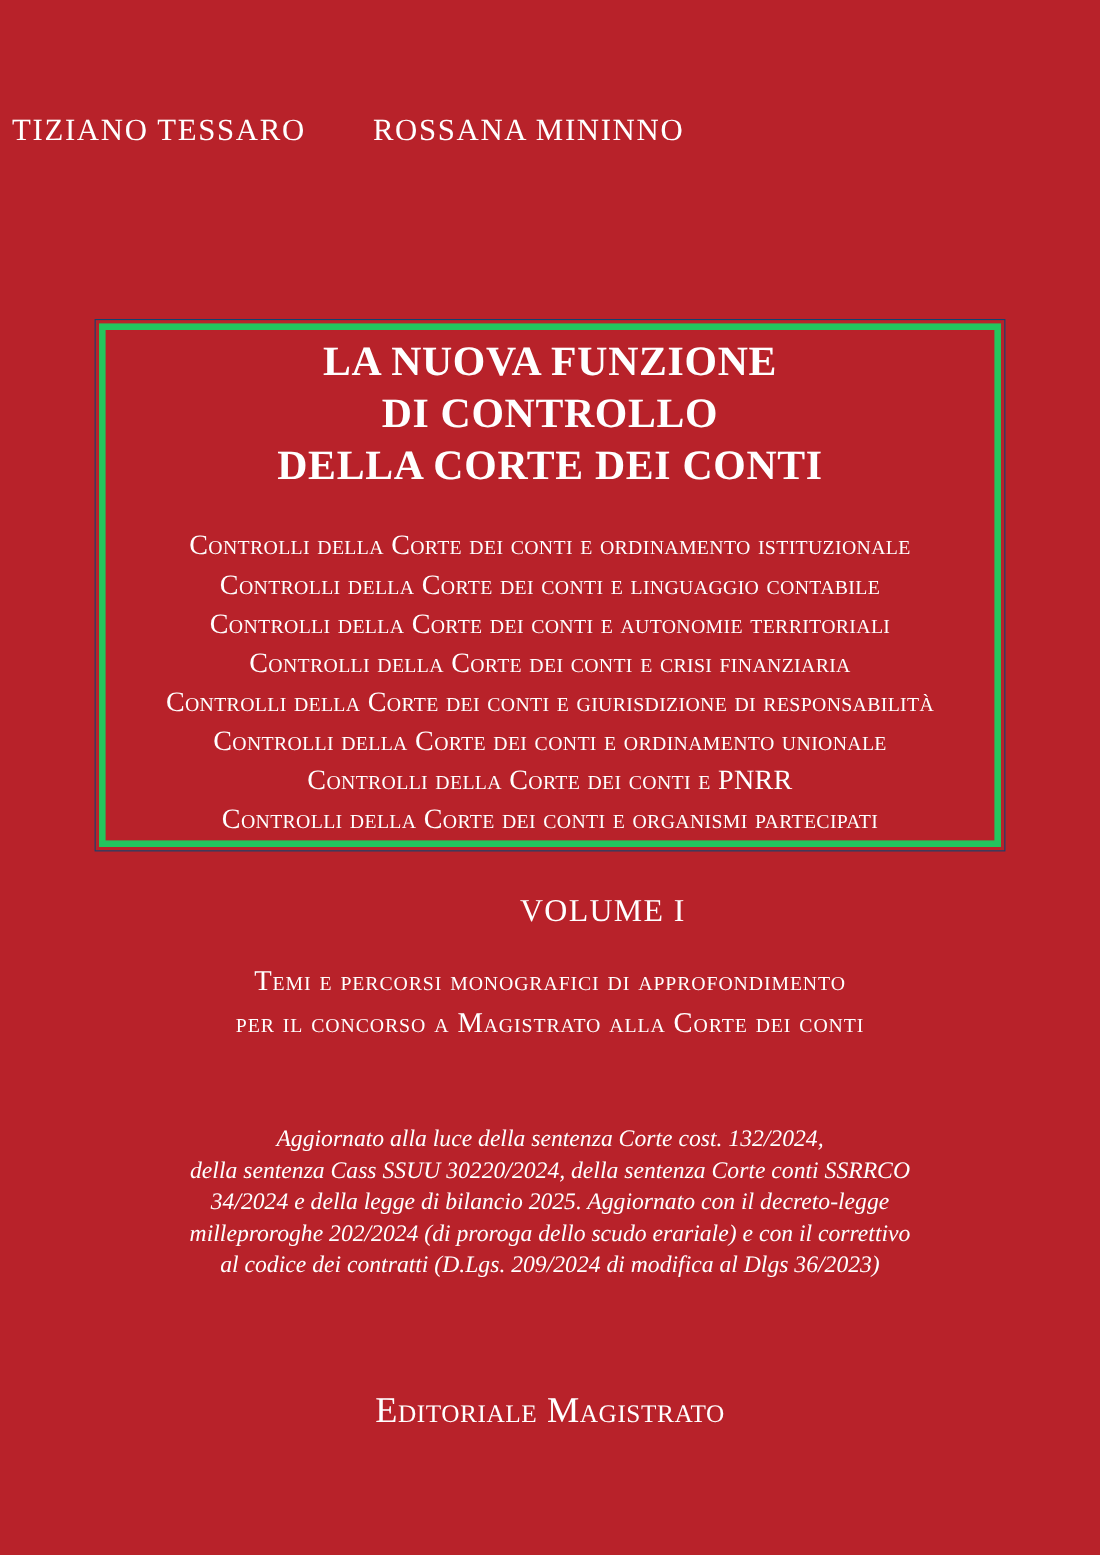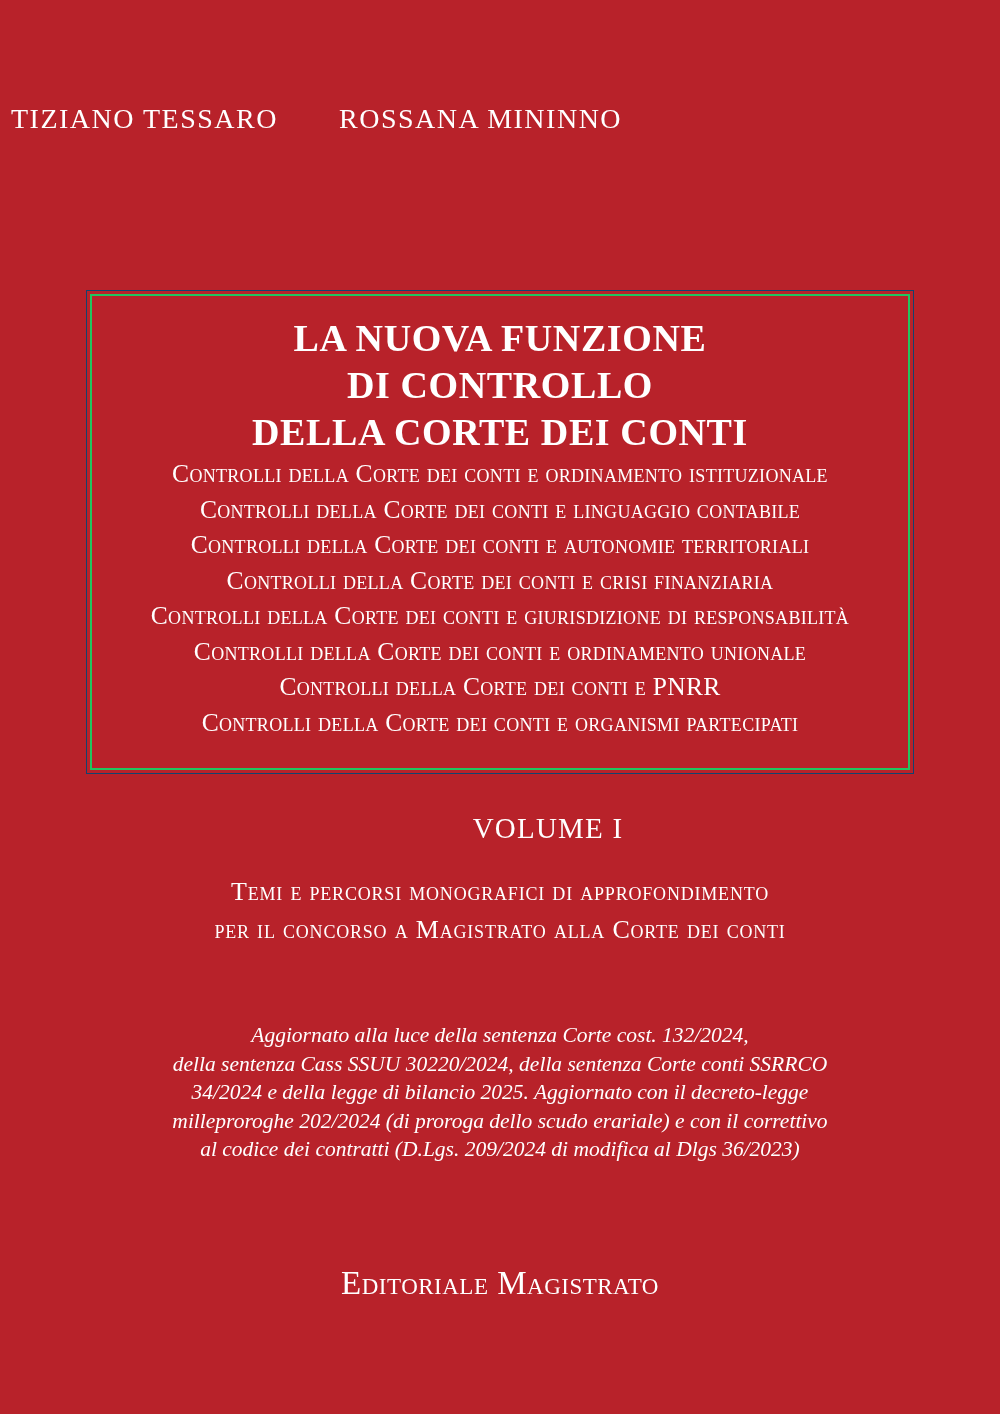--- a/index.html
+++ b/index.html
@@ -40,33 +40,34 @@
     width: 828px;
     height: 484px;
     box-sizing: border-box;
     border: 1px solid #11436f;
     padding: 3px;
   }
   .title-frame-inner {
     width: 100%;
     height: 100%;
     box-sizing: border-box;
-    border: 2px solid #22c55e;
-    padding-top: 19px;
+    border: 6px solid #22c55e;
+    padding-top: 6px;
   }
 
   .main-title {
     text-align: center;
     font-weight: 700;
     font-size: 38px;
     line-height: 47px;
     letter-spacing: 0.6px;
   }
 
   .subtitle-list {
+    margin-top: 31px;
     text-align: center;
   }
   .subtitle-line {
     font-size: 25.5px;
     line-height: 35.5px;
     font-variant: small-caps;
     letter-spacing: 0.3px;
     white-space: nowrap;
   }
   .subtitle-line .allcaps {

